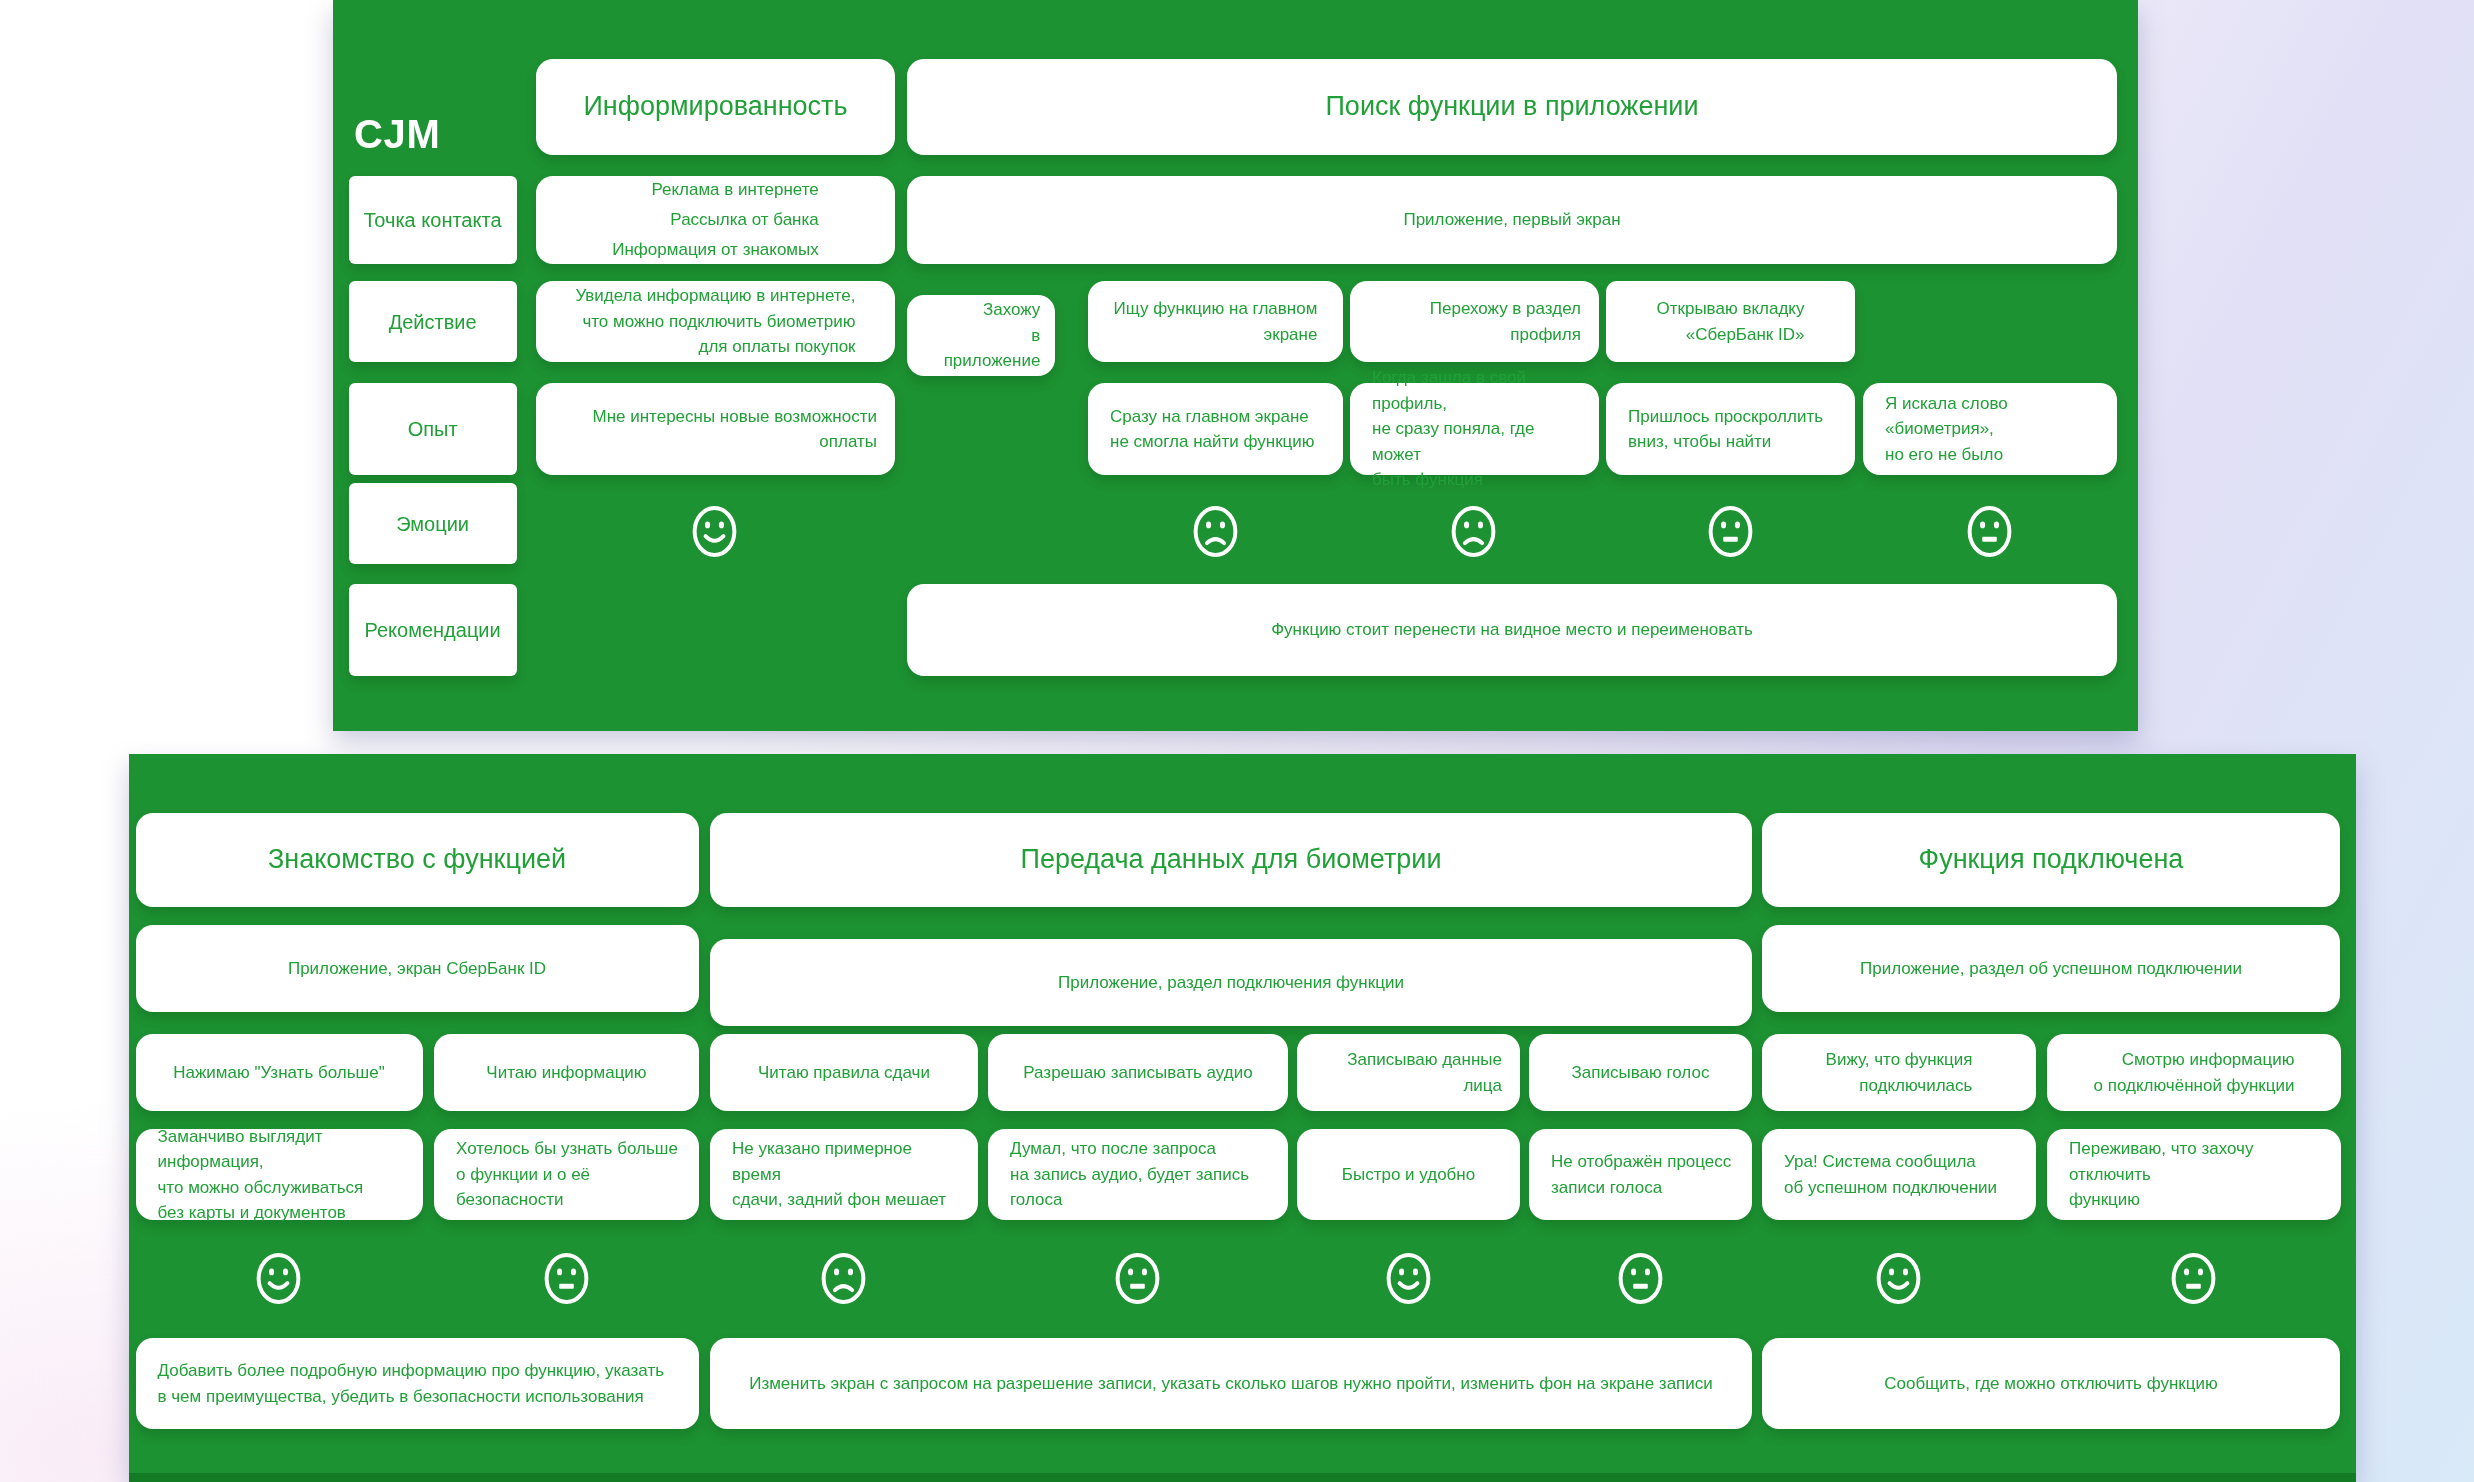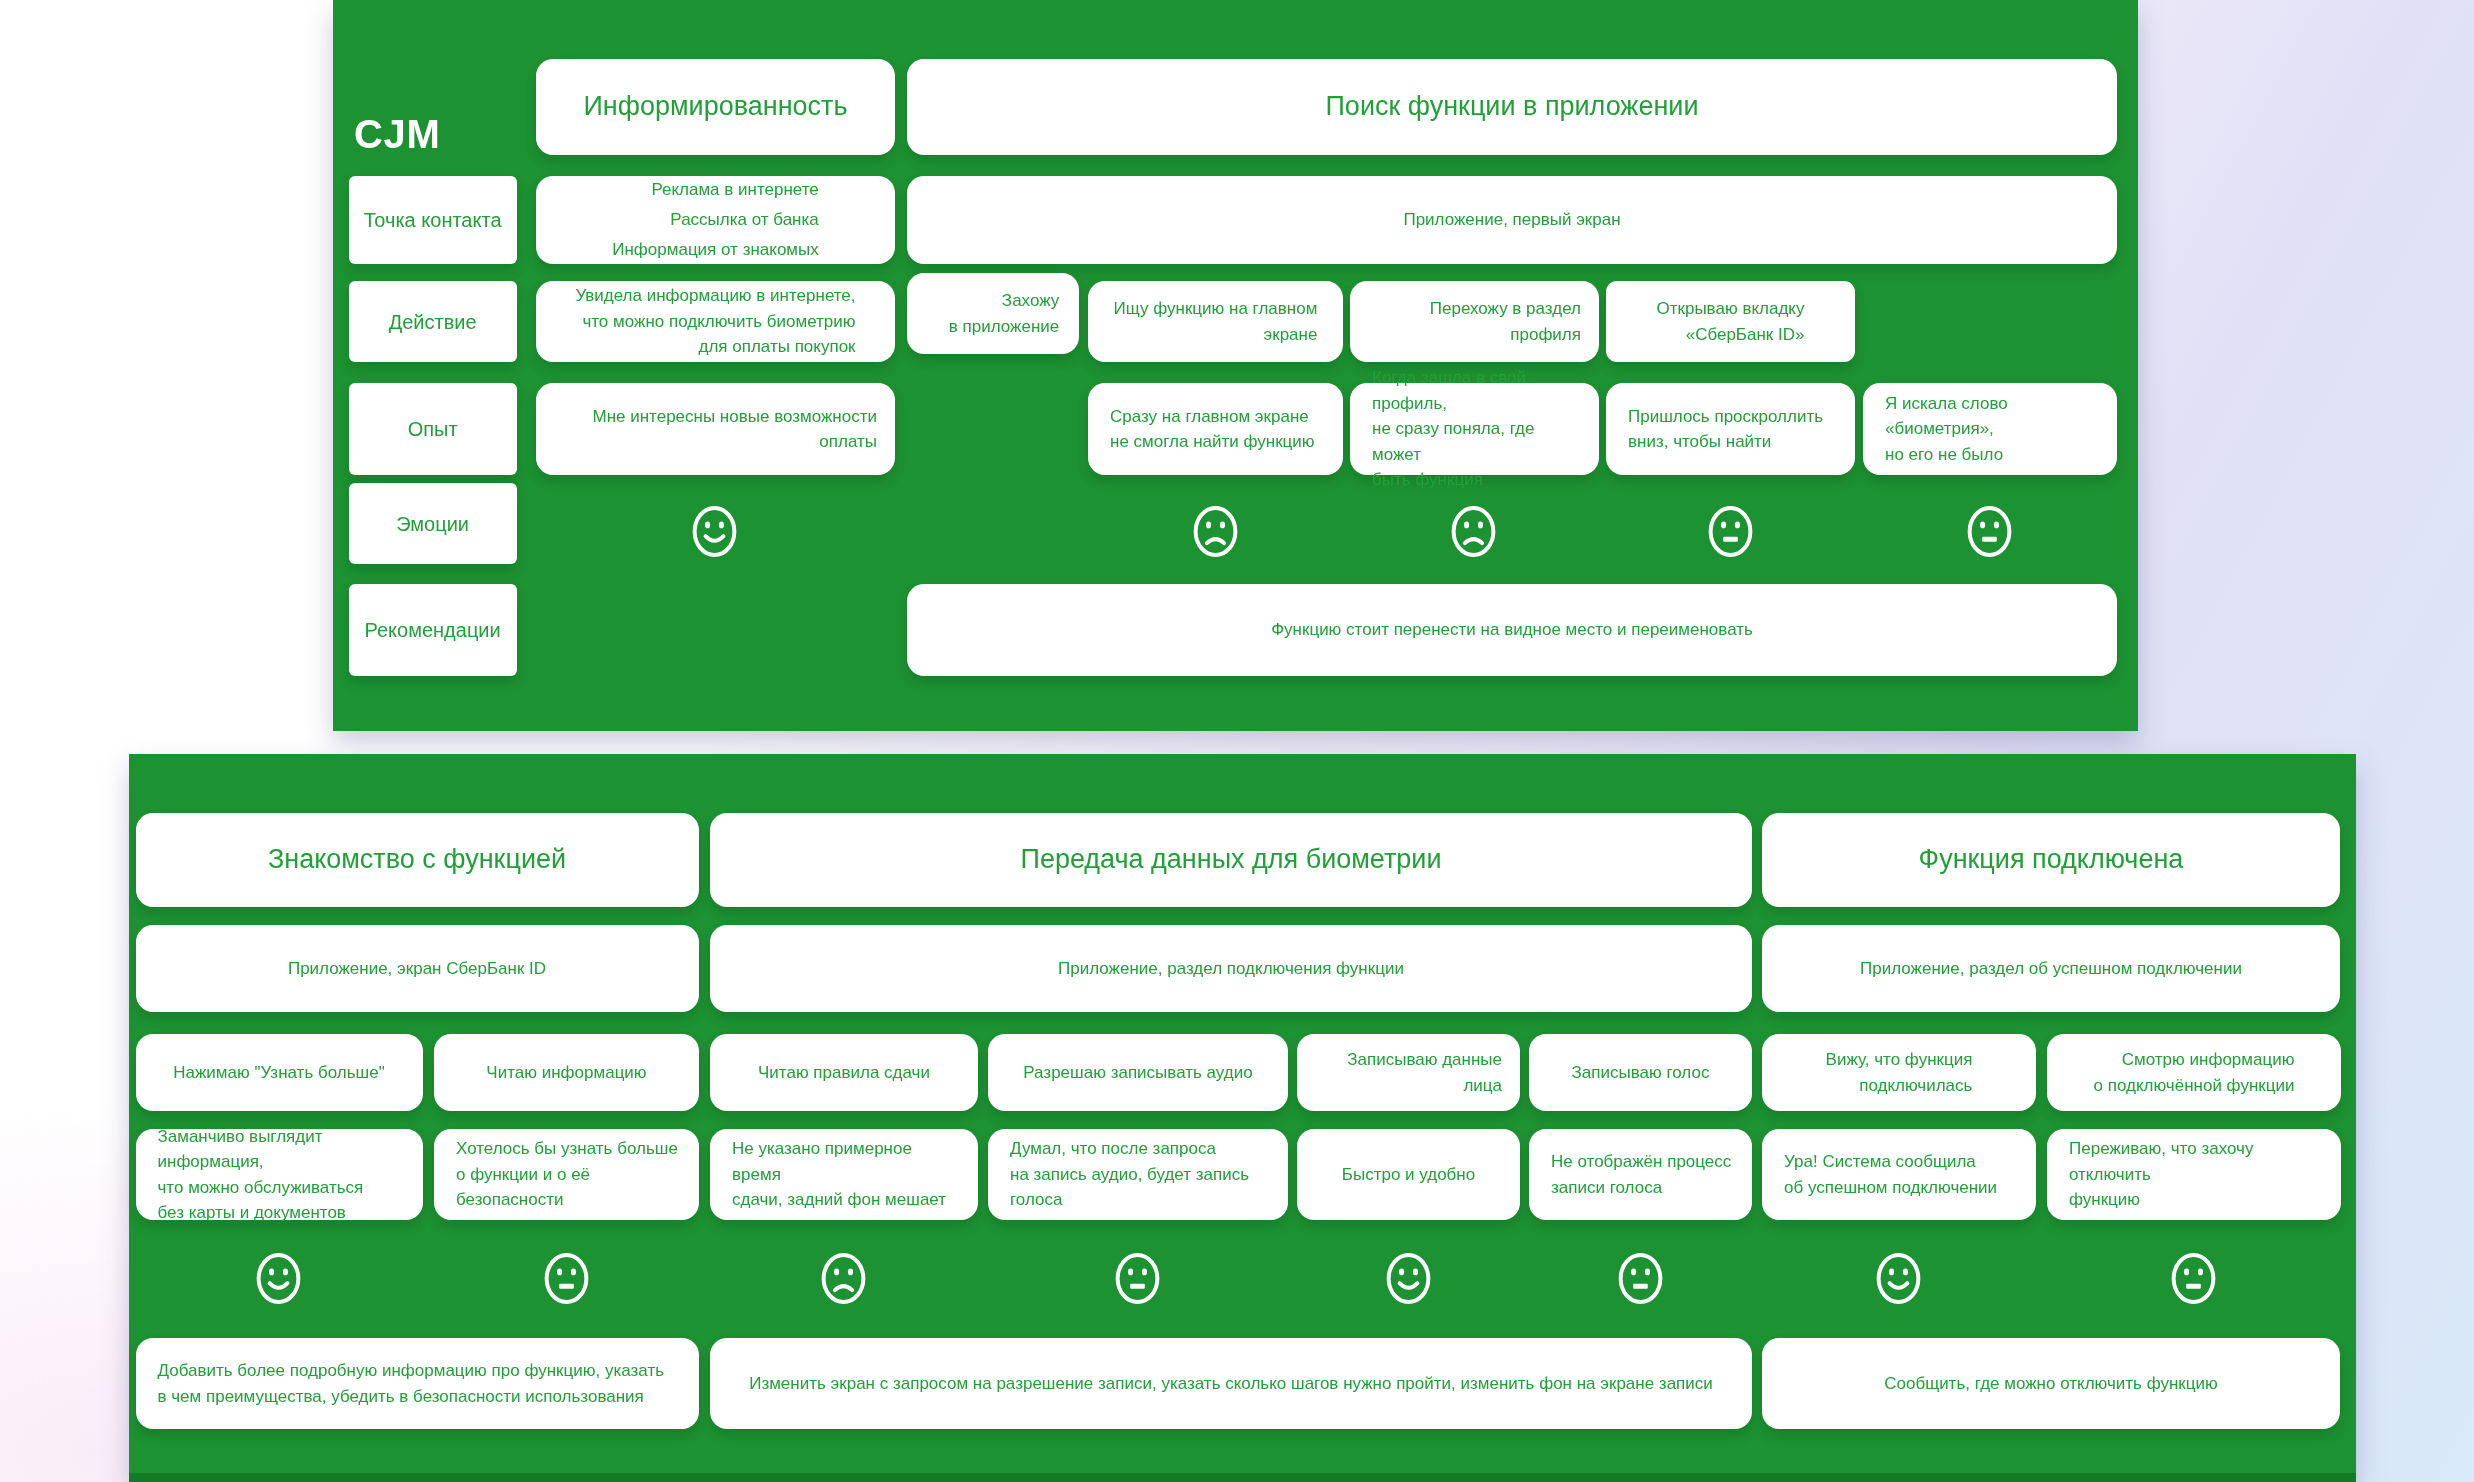--- a/index.html
+++ b/index.html
@@ -78,21 +78,21 @@
   <div class="card header-card" style="left:574px;top:59px;width:1210px;height:96px;">Поиск функции в приложении</div>
 
   <div class="card loose" style="left:203px;top:176px;width:359px;height:88px;">Реклама в интернете
 Рассылка от банка
 Информация от знакомых</div>
   <div class="card" style="left:574px;top:176px;width:1210px;height:88px;">Приложение, первый экран</div>
 
   <div class="card" style="left:203px;top:281px;width:359px;height:81px;">Увидела информацию в интернете,
 что можно подключить биометрию
 для оплаты покупок</div>
-  <div class="card" style="left:574px;top:273px;width:172px;height:81px;padding-left:40px;">Захожу
+  <div class="card" style="left:574px;top:295px;width:148px;height:81px;padding-left:40px;">Захожу
 в приложение</div>
   <div class="card" style="left:755px;top:281px;width:255px;height:81px;">Ищу функцию на главном
 экране</div>
   <div class="card" style="left:1017px;top:281px;width:249px;height:81px;">Перехожу в раздел профиля</div>
   <div class="card" style="left:1273px;top:281px;width:249px;height:81px;border-radius:11px;">Открываю вкладку
 «СберБанк ID»</div>
 
   <div class="card left" style="left:755px;top:383px;width:255px;height:92px;">Сразу на главном экране
 не смогла найти функцию</div>
   <div class="card" style="left:203px;top:383px;width:359px;height:92px;">Мне интересны новые возможности оплаты</div>
@@ -133,21 +133,21 @@
   <div class="card" style="left:574px;top:584px;width:1210px;height:92px;">Функцию стоит перенести на видное место и переименовать</div>
 </div>
 
 <div class="panel" style="left:129px;top:754px;width:2227px;height:729px;">
 
   <div class="card header-card" style="left:6.5px;top:59px;width:563px;height:94px;">Знакомство с функцией</div>
   <div class="card header-card" style="left:581px;top:59px;width:1042px;height:94px;">Передача данных для биометрии</div>
   <div class="card header-card" style="left:1633px;top:59px;width:578px;height:94px;">Функция подключена</div>
 
   <div class="card" style="left:6.5px;top:171px;width:563px;height:87px;">Приложение, экран СберБанк ID</div>
-  <div class="card" style="left:581px;top:171px;width:1042px;height:87px;">Приложение, раздел подключения функции</div>
+  <div class="card" style="left:581px;top:185px;width:1042px;height:87px;">Приложение, раздел подключения функции</div>
   <div class="card" style="left:1633px;top:171px;width:578px;height:87px;">Приложение, раздел об успешном подключении</div>
 
   <div class="card" style="left:6.5px;top:280px;width:287px;height:77px;">Нажимаю "Узнать больше"</div>
   <div class="card" style="left:305px;top:280px;width:265px;height:77px;">Читаю информацию</div>
   <div class="card" style="left:581px;top:280px;width:268px;height:77px;">Читаю правила сдачи</div>
   <div class="card" style="left:859px;top:280px;width:300px;height:77px;">Разрешаю записывать аудио</div>
   <div class="card" style="left:1168px;top:280px;width:223px;height:77px;">Записываю данные лица</div>
   <div class="card" style="left:1400px;top:280px;width:223px;height:77px;">Записываю голос</div>
   <div class="card" style="left:1633px;top:280px;width:274px;height:77px;">Вижу, что функция
 подключилась</div>

